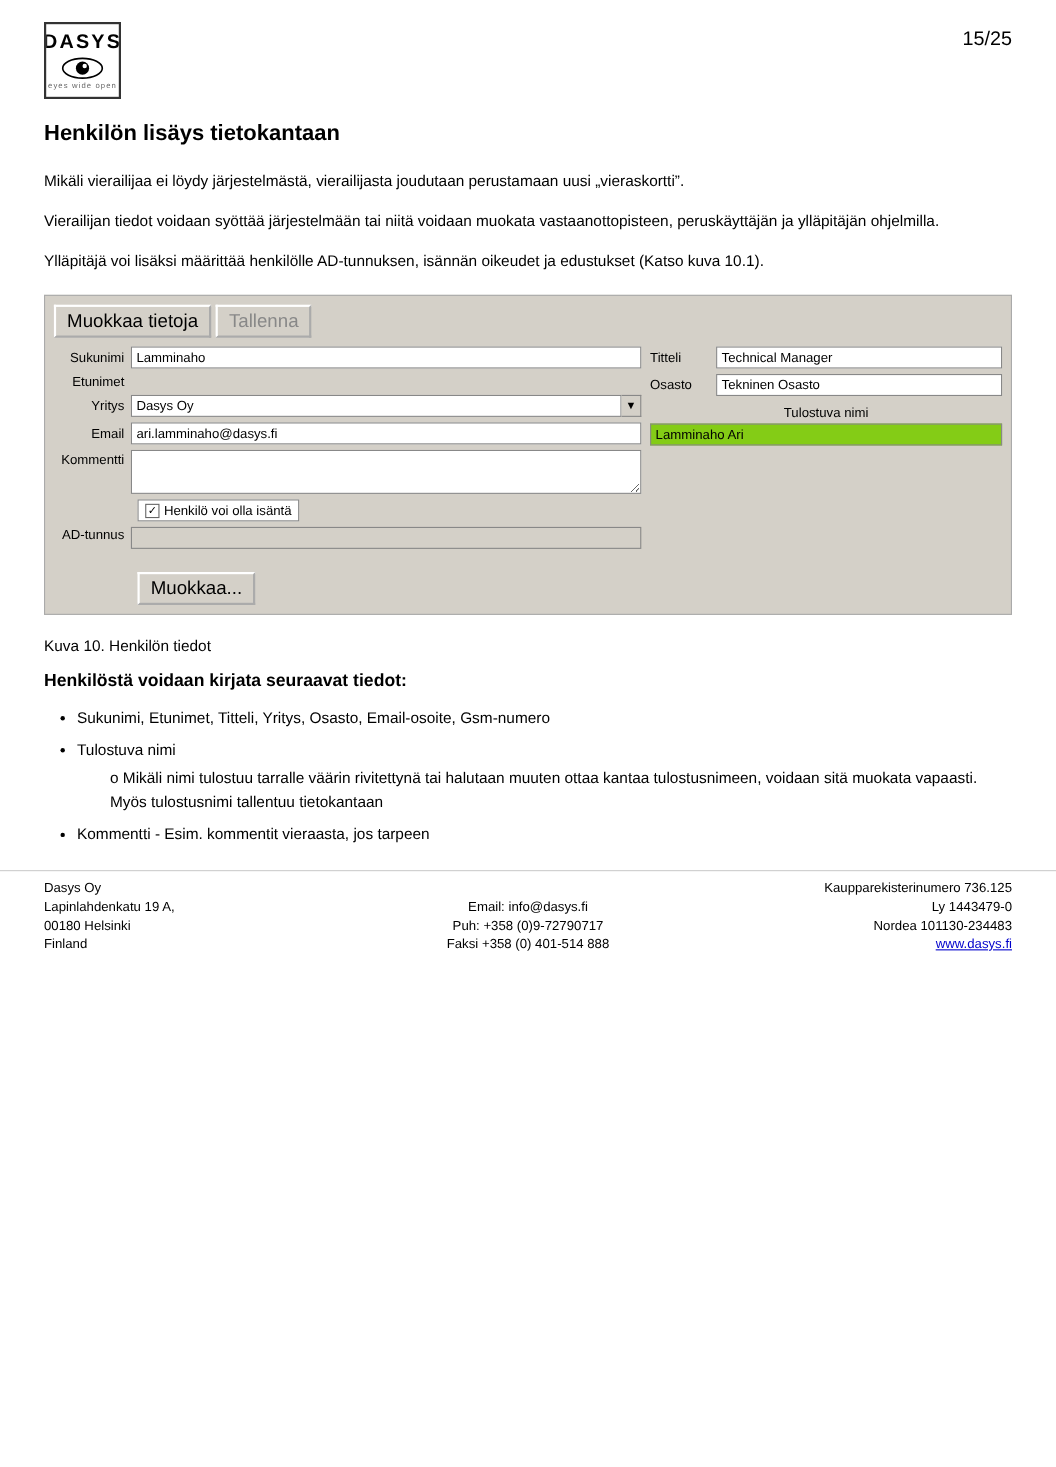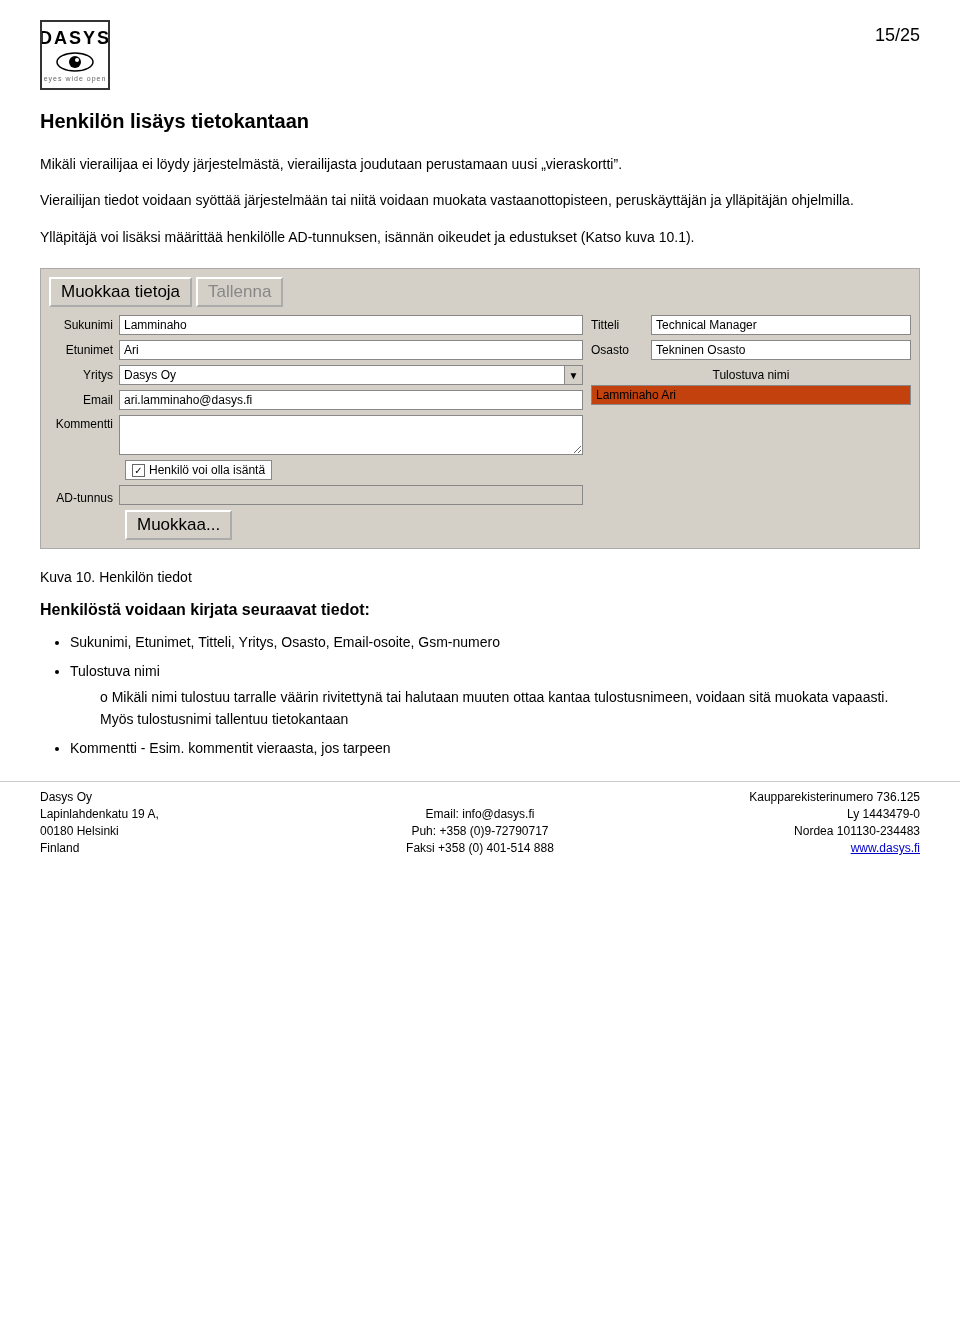--- a/index.html
+++ b/index.html
@@ -218,22 +218,22 @@
       cursor: pointer;
     }
 
     .checkbox-label {
       font-size: 12px;
     }
 
     
     .ad-row {
       display: flex;
-      align-items: flex-end;
-      margin-bottom: 5px;
+      align-items: flex-start;
+      margin-bottom: 21px;
     }
 
     .ad-input {
       background: #d4d0c8;
       border: 1px solid #888;
       padding: 2px 4px;
       font-size: 12px;
       flex: 1;
       min-height: 20px;
     }
@@ -273,21 +273,21 @@
       margin-top: 8px;
     }
 
     .tulostuva-label-row {
       margin-bottom: 3px;
       font-size: 12px;
       text-align: center;
     }
 
     .tulostuva-input {
-      background: #c2410c;
+      background: #84cc16;
       border: 1px solid #888;
       padding: 2px 4px;
       font-size: 12px;
       width: 100%;
       min-height: 20px;
     }
 
     
     .caption {
       font-size: 14px;
@@ -399,21 +399,20 @@
 
       <div class="form-left">
 
         <div class="form-row">
           <span class="form-label">Sukunimi</span>
           <input class="form-input" type="text" value="Lamminaho" style="">
         </div>
 
         <div class="form-row">
           <span class="form-label">Etunimet</span>
-          <input class="form-input" type="text" value="Ari" style="">
         </div>
 
         <div class="form-row">
           <span class="form-label">Yritys</span>
           <div class="form-select-wrapper">
             <input class="form-input with-dropdown" type="text" value="Dasys Oy" style="">
             <div class="dropdown-arrow">▼</div>
           </div>
         </div>
 

